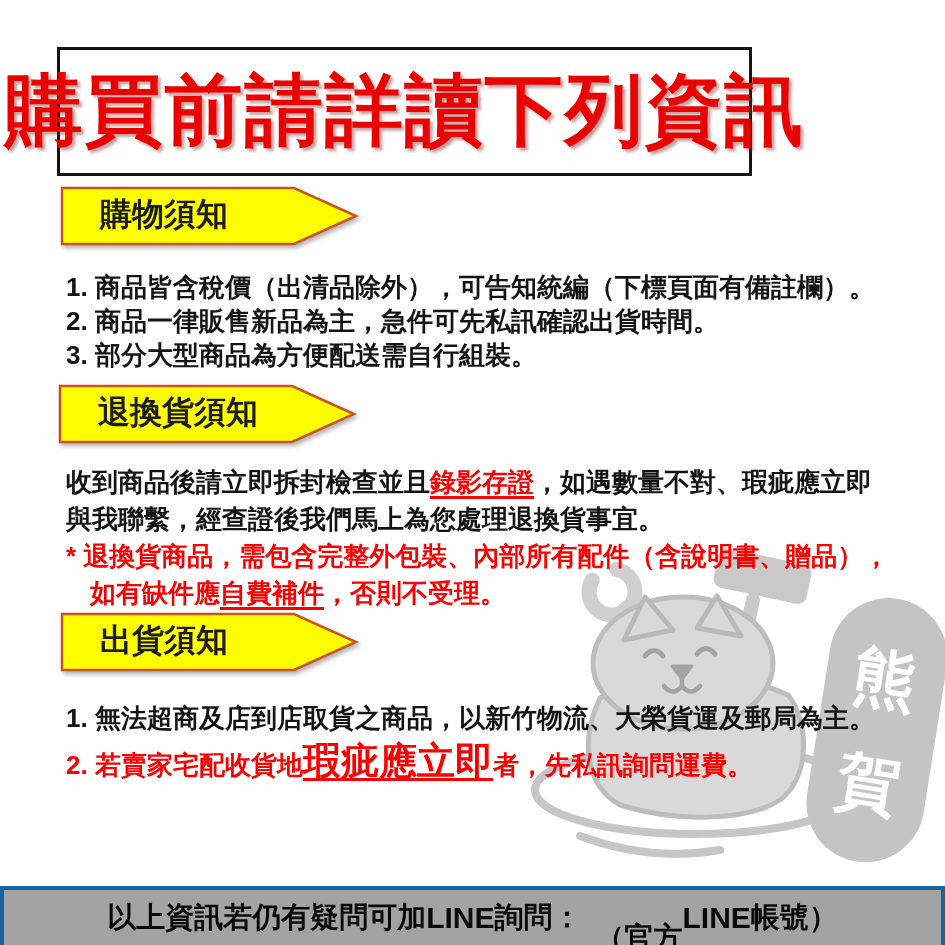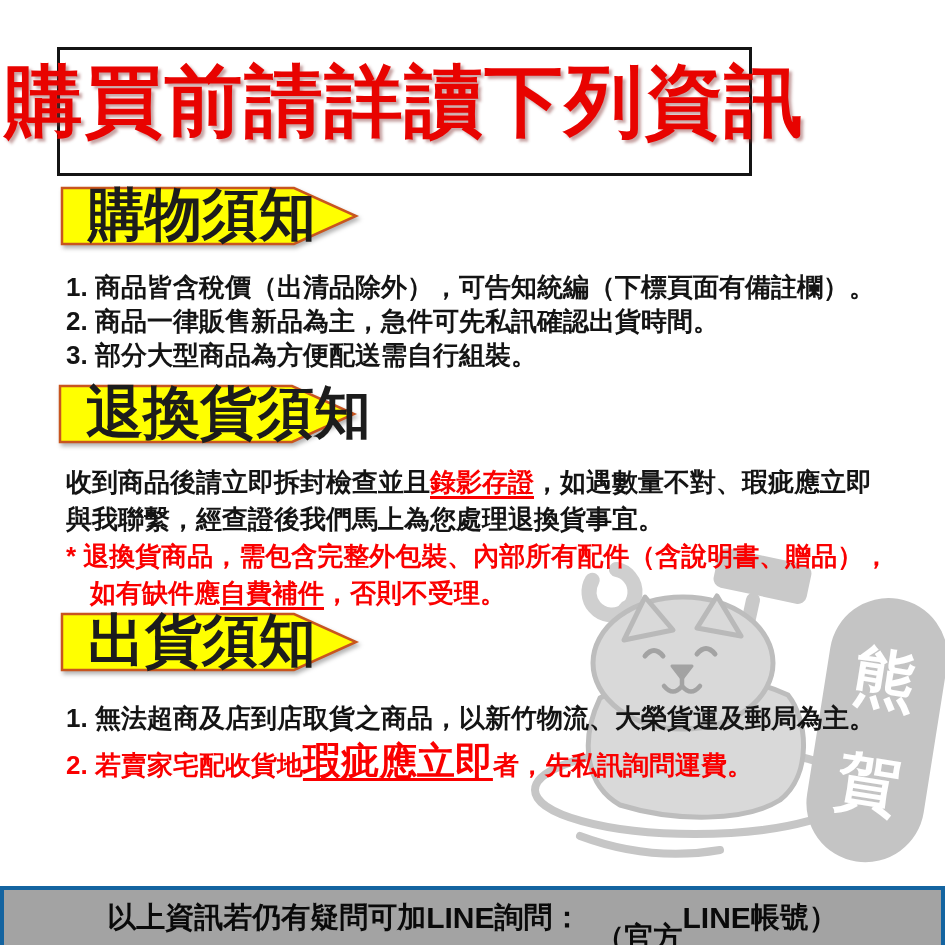--- a/index.html
+++ b/index.html
@@ -6,36 +6,36 @@
   .page {
     position:relative; width:945px; height:945px; background:#ffffff;
     overflow:hidden; font-family:"Liberation Sans","DejaVu Sans",sans-serif;
   }
   
   .watermark { position:absolute; inset:0; z-index:1; pointer-events:none; }
   
   .title-box {
     position:absolute; left:57px; top:47px; width:695px; height:129px;
     background:#fff; border:3px solid #141414; box-sizing:border-box;
-    display:flex; align-items:flex-start; justify-content:center; z-index:2;
+    display:flex; align-items:center; justify-content:center; z-index:2;
   }
   .title-text {
     font-family:"DejaVu Serif","Liberation Serif",serif; font-weight:bold;
     font-size:78px; letter-spacing:2px; color:#e80300; white-space:nowrap;
     text-shadow:3px 3px 3px rgba(130,50,50,.45);
   }
   
   .banner { position:absolute; width:300px; height:60px; z-index:2; }
   .banner svg { position:absolute; left:0; top:0;
     filter:drop-shadow(2px 3px 2px rgba(0,0,0,.30)); }
   .banner polygon { fill:#ffff00; stroke:#c8551f; stroke-width:2.5; }
   .banner-label {
-    position:absolute; left:28px; top:0; height:58px; display:flex; align-items:center;
+    position:absolute; left:40px; top:0; height:58px; display:flex; align-items:center;
     font-family:"DejaVu Serif","Liberation Serif",serif; font-weight:600;
-    font-size:57px; color:#1c1c1c; white-space:nowrap;
+    font-size:32px; color:#1c1c1c; white-space:nowrap;
   }
   .banner1 { left:60px; top:186px; }
   .banner2 { left:58px; top:384px; }
   .banner3 { left:60px; top:612px; }
   
   .sec-text {
     position:absolute; left:66px; z-index:2; font-weight:bold;
     font-size:26px; color:#141414; white-space:nowrap;
   }
   .sec1 { top:270px; line-height:34px; }

